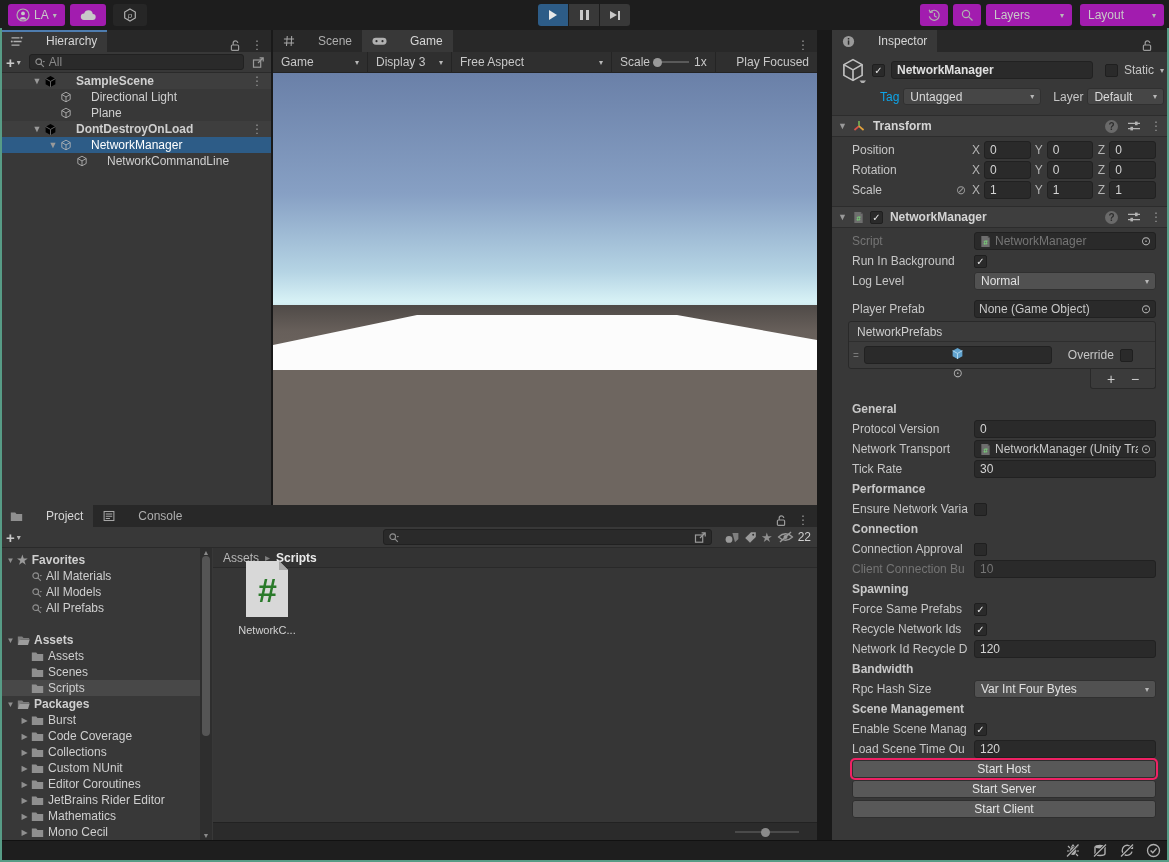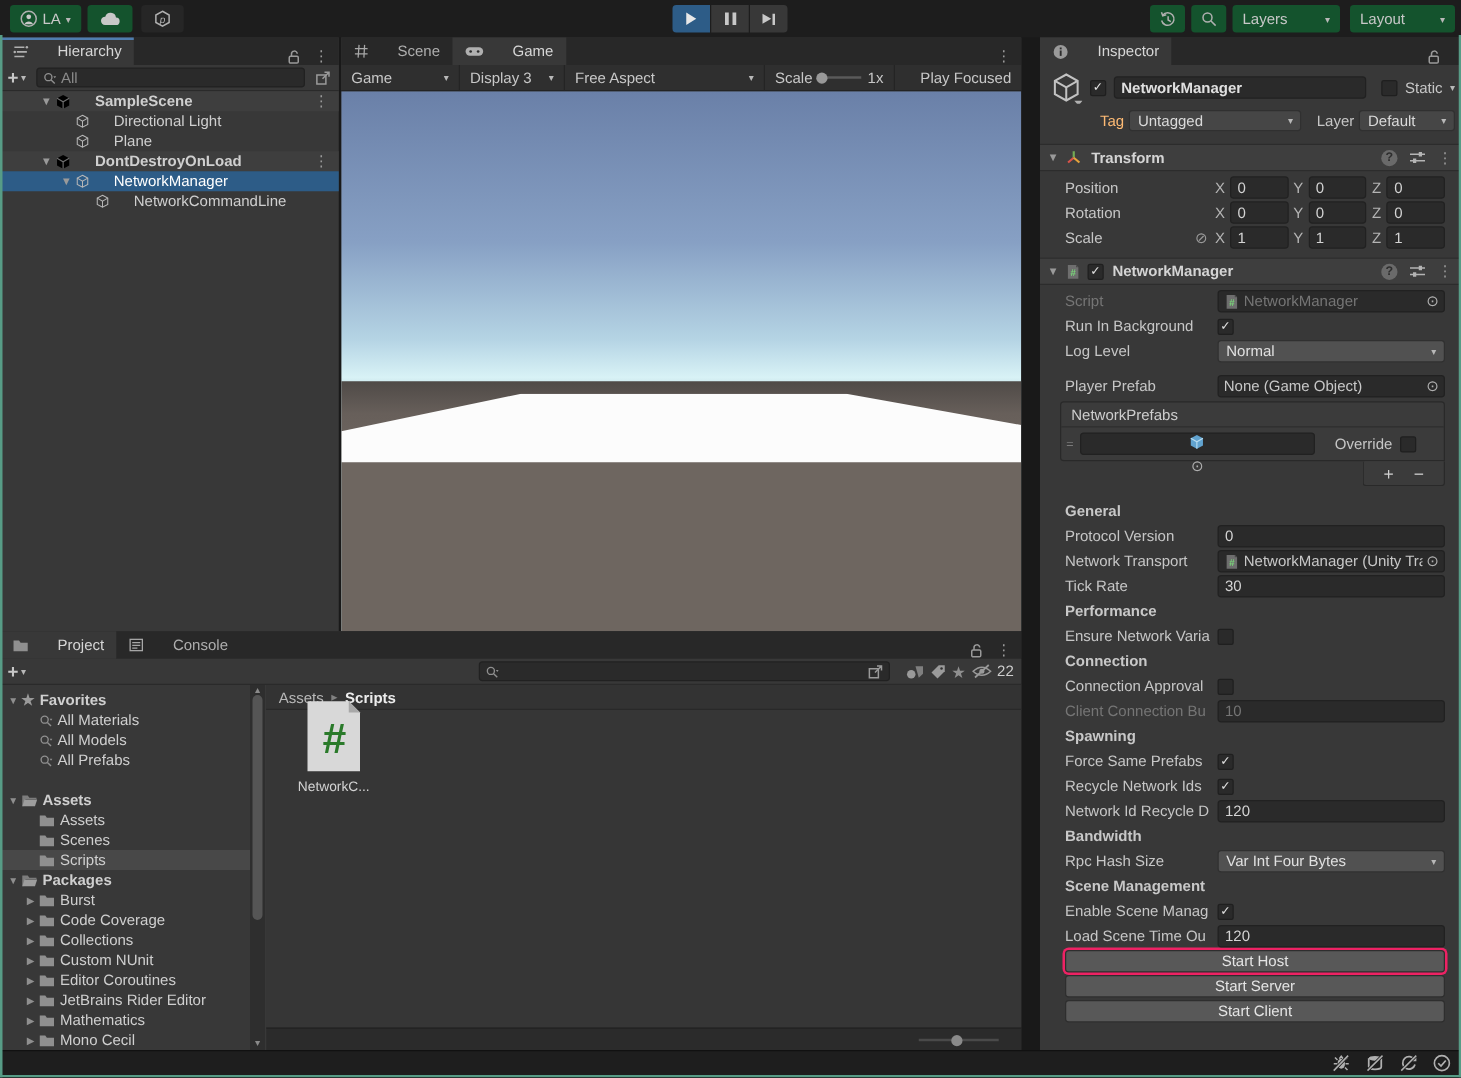--- a/index.html
+++ b/index.html
@@ -4,21 +4,21 @@
 <style>
   * { margin:0; padding:0; box-sizing:border-box; font-family:"Liberation Sans", sans-serif; }
   html,body { width:1169px; height:862px; background:#191919; overflow:hidden; position:relative; color:#c8c8c8; font-size:12px; }
   .edge { position:absolute; background:#579c86; z-index:50; }
   #edge-l { left:0; top:28px; bottom:0; width:2px; }
   #edge-r { right:0; top:28px; bottom:0; width:2px; }
   #edge-b { left:0; right:0; bottom:0; height:2px; }
 
   
   #toolbar { position:absolute; left:0; top:0; width:1169px; height:30px; background:#1d1d1d; }
-  .tb-btn { position:absolute; top:4px; height:22px; background:#14532d; border-radius:3px; display:flex; align-items:center; justify-content:center; gap:4px; padding:0 8px; color:#c8c8c8; }
+  .tb-btn { position:absolute; top:4px; height:22px; background:#a21caf; border-radius:3px; display:flex; align-items:center; justify-content:center; gap:4px; padding:0 8px; color:#c8c8c8; }
   #acct-btn { left:8px; }
   #cloud-btn { left:70px; width:36px; }
   #plastic-btn { left:113px; width:34px; background:#262626; }
   .playgrp { position:absolute; left:538px; top:4px; display:flex; gap:1px; }
   .pbtn { width:30px; height:22px; background:#383838; display:flex; align-items:center; justify-content:center; }
   .pbtn:first-child { border-radius:3px 0 0 3px; background:#2d5c87; }
   .pbtn:last-child { border-radius:0 3px 3px 0; }
   .tri { width:0; height:0; border-left:8px solid #e8e8e8; border-top:5px solid transparent; border-bottom:5px solid transparent; }
   .pause-bars { display:flex; gap:3px; } .pause-bars i { width:3px; height:10px; background:#c8c8c8; }
   .step { display:flex; align-items:center; gap:1px; } .step .tri { border-left-color:#c8c8c8; border-left-width:7px; border-top-width:4px; border-bottom-width:4px; } .step i { width:2.5px; height:9px; background:#c8c8c8; }
@@ -406,21 +406,21 @@
           </i>
         <span class="cb">✓</span>
         <div class="name-field">
           <b>NetworkManager</b>
         </div>
         <span class="cb"></span>
         <span style="color:#c6c6c6">Static</span>
         <span class="dda">▾</span>
       </div>
       <div class="go-row2">
-        <span style="color:#fdba74">Tag</span>
+        <span style="color:#0ea5e9">Tag</span>
         <div class="dd" style="width:138px">
           <span>Untagged</span>
             <span class="dda">▾</span>
         </div>
         <span style="color:#c6c6c6; margin-left:8px">Layer</span>
         <div class="dd" style="flex:1">
           <span>Default</span>
             <span class="dda">▾</span>
         </div>
       </div>

